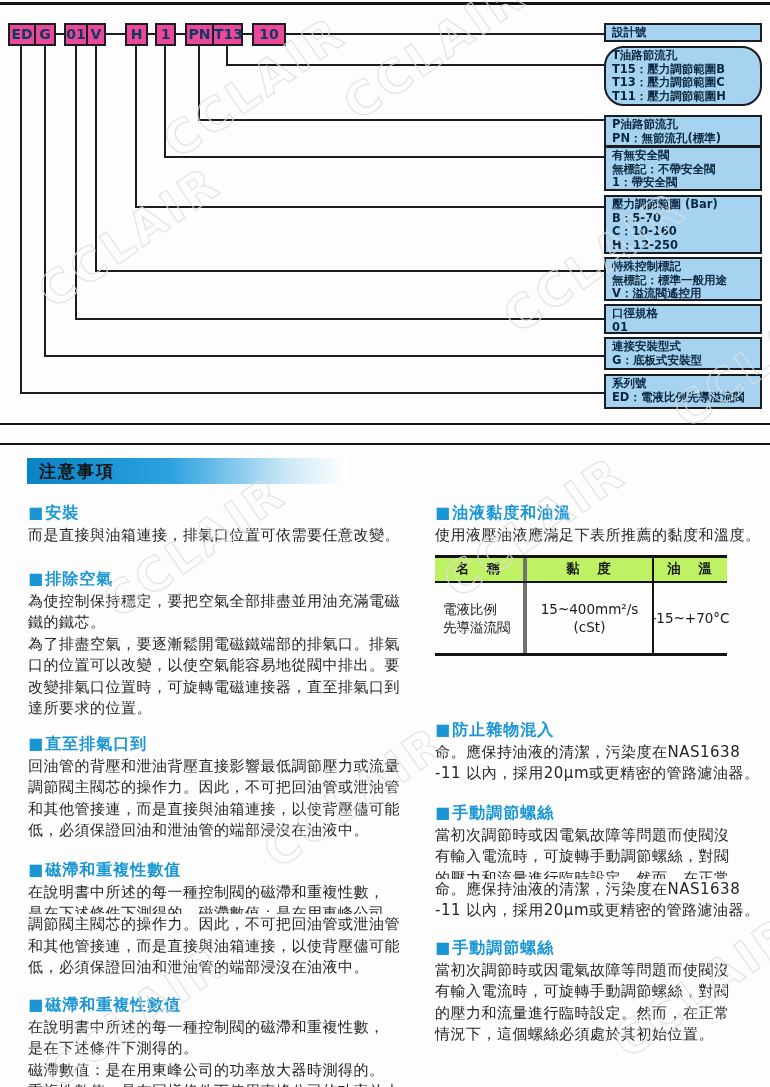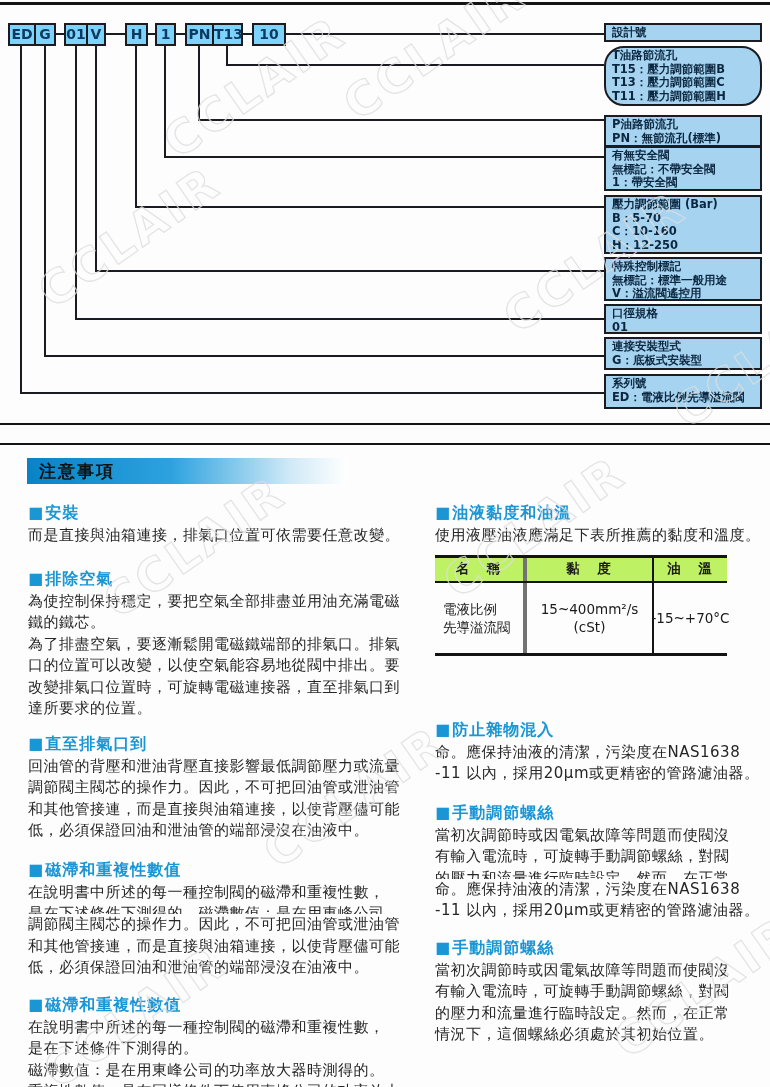--- a/index.html
+++ b/index.html
@@ -13,21 +13,21 @@
     position:absolute;font-size:46px;font-weight:bold;letter-spacing:4px;
     transform:rotate(-35deg);color:transparent;
     -webkit-text-stroke:1.3px #dedede;pointer-events:none;z-index:3;opacity:.8;
   }
   
   .hrule{position:absolute;left:0;width:770px;background:#141414;z-index:1;}
   
   .diagram{position:absolute;left:0;top:0;width:770px;height:445px;z-index:2;}
   .cbox{
     position:absolute;top:23px;height:23px;box-sizing:border-box;
-    background:#7dd3fc;border:2px solid #1b1b22;
+    background:#ec4899;border:2px solid #1b1b22;
     font-size:14px;font-weight:bold;color:#0e3a5f;text-align:center;line-height:19px;
   }
   .ln{position:absolute;background:#1b1b22;}
   .callout{
     position:absolute;left:604px;width:158px;box-sizing:border-box;
     background:#a5d3f0;border:2px solid #1b1b22;padding:1px 6px;
     font-size:11.5px;line-height:13.6px;font-weight:bold;color:#0b2740;overflow:hidden;
   }
   .callout div{white-space:nowrap;}
   

